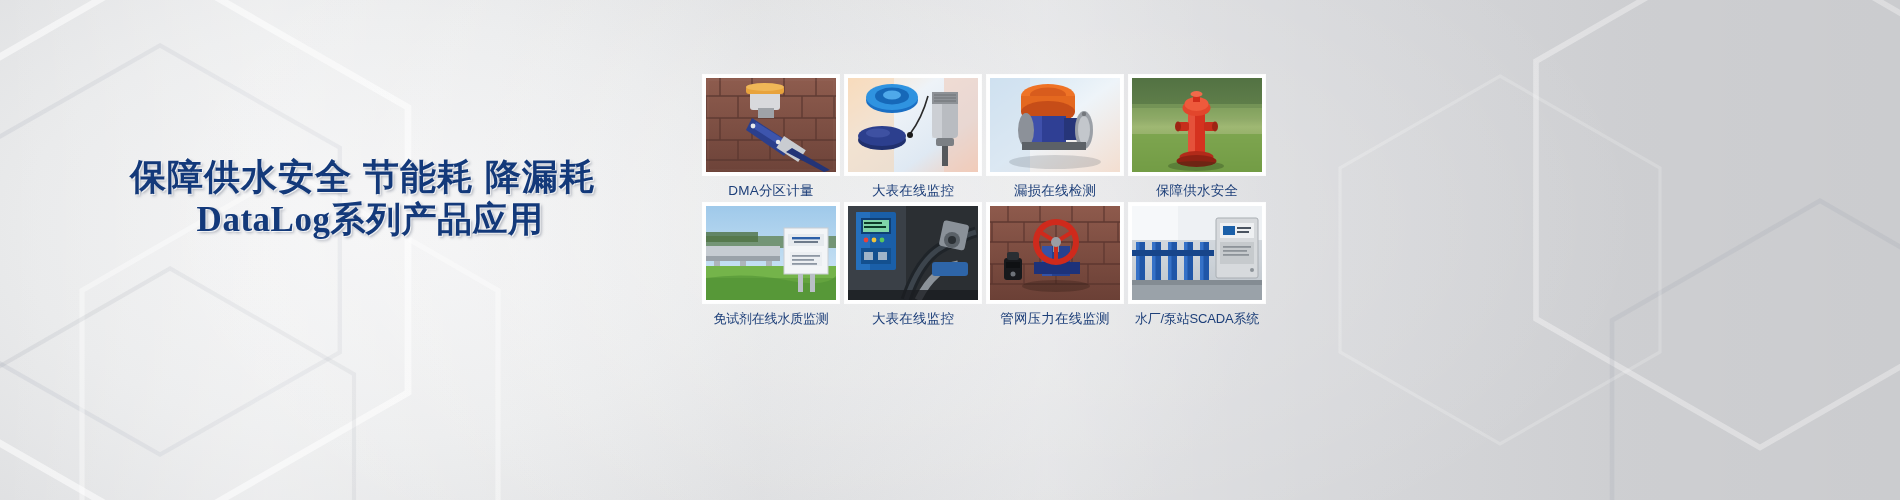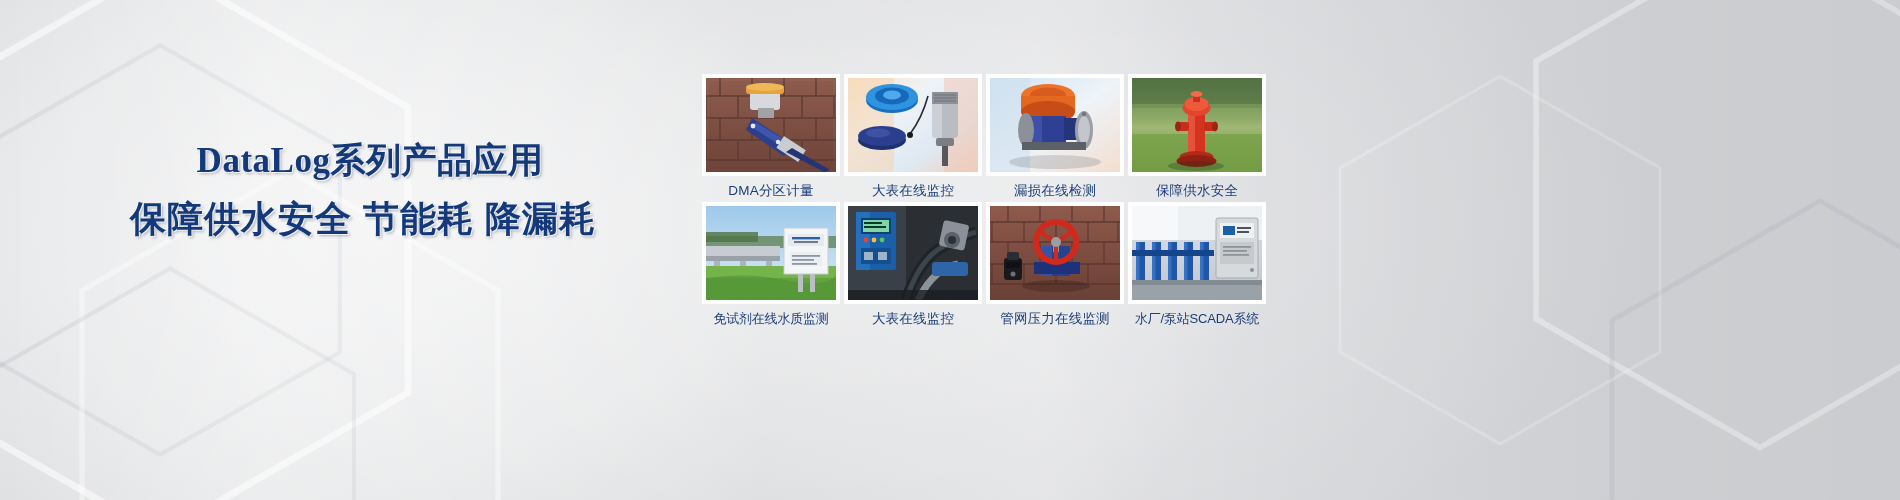--- a/index.html
+++ b/index.html
@@ -116,22 +116,22 @@
     </svg>
     <svg style="left:1300px;top:60px;" width="400" height="400" viewBox="0 0 200 200">
       <polygon points="100,8 180,54 180,146 100,192 20,146 20,54" fill="none" stroke="rgba(255,255,255,.22)" stroke-width="1.6"></polygon>
     </svg>
   </div>
 
   <div class="sheen"></div>
   <div class="vign"></div>
 
   <div id="headline">
+    <div id="hl2" class="hl-line">保障供水安全 节能耗 降漏耗</div>
     <div id="hl1" class="hl-line">DataLog系列产品应用</div>
-    <div id="hl2" class="hl-line">保障供水安全 节能耗 降漏耗</div>
   </div>
 
   <div id="grid">
 
     <div class="card">
       <div class="thumb">
         <div class="pic">
           <svg width="100%" height="100%" viewBox="0 0 130 94" preserveAspectRatio="none">
             <defs>
               <linearGradient id="g1a" x1="0" y1="0" x2="0" y2="1">

